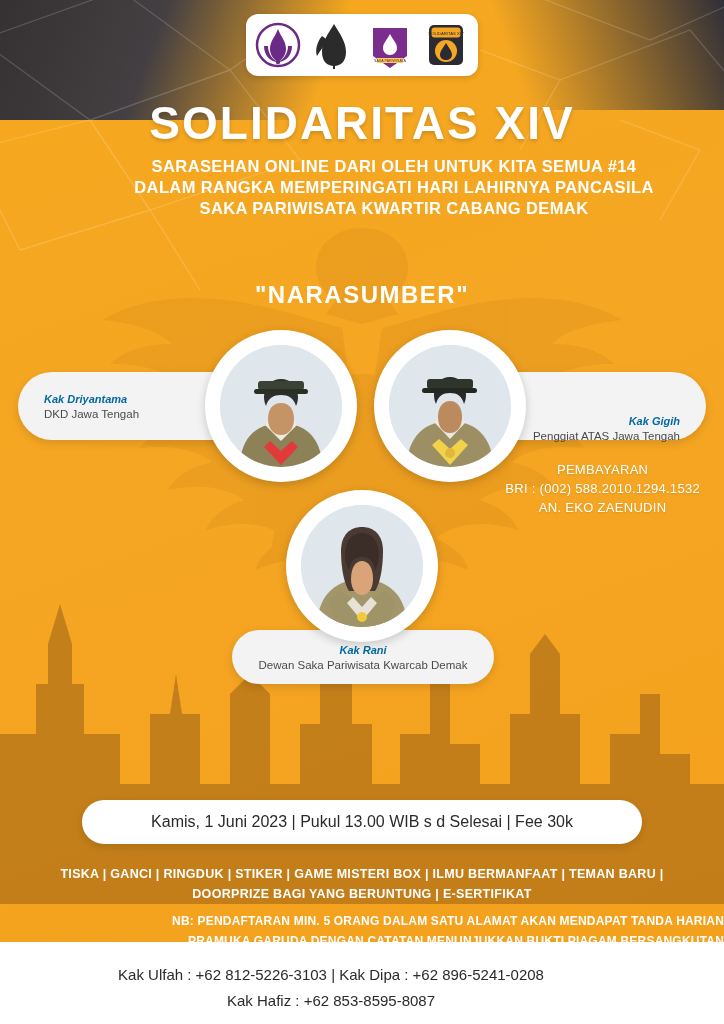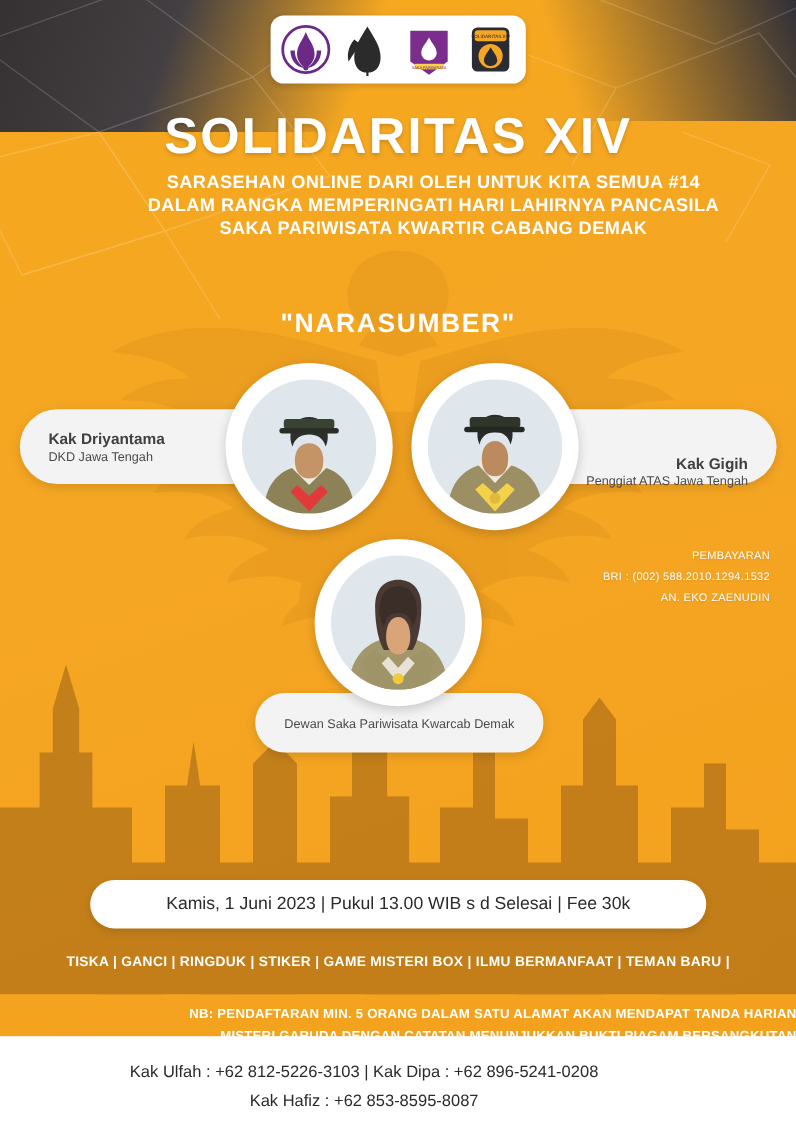--- a/index.html
+++ b/index.html
@@ -157,23 +157,24 @@
   }
   .pill-bottom {
     left: 232px;
     top: 630px;
     width: 262px;
     justify-content: center;
     height: 54px;
     text-align: center;
   }
   .sp-name {
-    font-size: 14px;
-    font-weight: bold;
-    color: #404040;
+    font-size: 11px;
+    font-weight: bold;
+    color: #0369a1;
+    font-style: italic;
   }
   .sp-role {
     font-size: 11.5px;
     color: #4a4a4a;
     margin-top: 3px;
   }
   .pill-left .sp-text { padding-right: 70px; }
   .pill-right .sp-text { padding-left: 70px; margin-top: 45px; }
 
   .avatar {
@@ -197,28 +198,27 @@
   .av2 { left: 374px; top: 330px; width: 152px; height: 152px; }
   .av2 .avatar-inner { width: 122px; height: 122px; }
   .av3 { left: 286px; top: 490px; width: 152px; height: 152px; }
   .av3 .avatar-inner { width: 122px; height: 122px; }
 
   
   .payment {
     position: absolute;
     right: 24px;
     top: 460px;
-    text-align: right;
-    color: #ffffff;
-    font-size: 10px;
+    text-align: center;
+    color: #ffffff;
+    font-size: 13px;
     line-height: 19px;
     letter-spacing: .3px;
     z-index: 5;
     text-shadow: 0 1px 2px rgba(0,0,0,.12);
-    margin-top: 36px;
   }
 
   
   .schedule {
     position: absolute;
     left: 82px;
     top: 800px;
     width: 560px;
     height: 44px;
     background: #ffffff;
@@ -416,33 +416,35 @@
         <path d="M50 74 c0 -12 5 -18 11 -18 6 0 11 6 11 18 0 10 -5 16 -11 16 -6 0 -11 -6 -11 -16z" fill="#d9a477"></path>
         <path d="M44 50 c0 -14 7 -22 17 -22 10 0 17 8 17 22 0 6 -2 12 -4 15 -2 -10 -6 -13 -13 -13 -7 0 -11 3 -13 13 -2 -3 -4 -9 -4 -15z" fill="#3b2d28"></path>
         <path d="M38 86 l23 14 l23 -14 l10 10 l-8 26 h-50 l-8 -26z" fill="#9f9468"></path>
         <path d="M52 92 l9 10 l9 -10 l6 6 l-15 18 l-15 -18z" fill="#e8e2d6"></path>
         <circle cx="61" cy="112" r="5" fill="#f0c93c"></circle>
       </svg>
     </div>
   </div>
   <div class="speaker-pill pill-bottom">
     <div class="sp-text">
+      <div class="sp-name">Kak Rani</div>
       <div class="sp-role">Dewan Saka Pariwisata Kwarcab Demak</div>
     </div>
   </div>
 
   <div class="schedule">Kamis, 1 Juni 2023 | Pukul 13.00 WIB s d Selesai | Fee 30k</div>
 
   <div class="rewards">
     <div>TISKA | GANCI | RINGDUK | STIKER | GAME MISTERI BOX | ILMU BERMANFAAT | TEMAN BARU |</div>
+    <div>DOORPRIZE BAGI YANG BERUNTUNG | E-SERTIFIKAT</div>
   </div>
 
   <div class="note">
     <div>NB: PENDAFTARAN MIN. 5 ORANG DALAM SATU ALAMAT AKAN MENDAPAT TANDA HARIAN</div>
-    <div>MISTERI GARUDA DENGAN CATATAN MENUNJUKKAN BUKTI PIAGAM BERSANGKUTAN</div>
+    <div>PRAMUKA GARUDA DENGAN CATATAN MENUNJUKKAN BUKTI PIAGAM BERSANGKUTAN</div>
   </div>
 
   <div class="contacts">
     <div>Kak Ulfah : +62 812-5226-3103 | Kak Dipa : +62 896-5241-0208</div>
     <div>Kak Hafiz : +62 853-8595-8087</div>
   </div>
 
 </div>
 
 </body></html>

